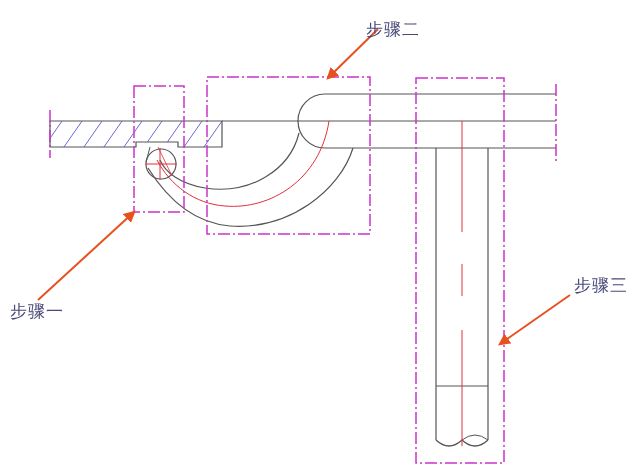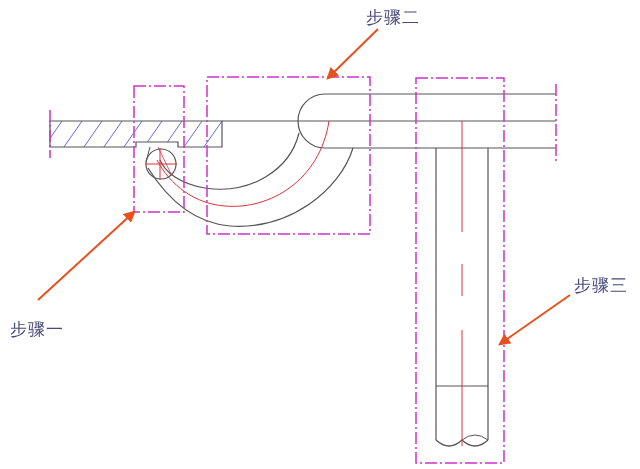--- a/index.html
+++ b/index.html
@@ -6,22 +6,22 @@
     body { width: 640px; height: 469px; overflow: hidden; position: relative; }
     #canvas { position: absolute; left: 0; top: 0; width: 640px; height: 469px; }
     .label {
       position: absolute;
       font-family: "DejaVu Serif", "Liberation Serif", serif;
       font-size: 17px;
       color: #4a4a7a;
       letter-spacing: 1px;
       white-space: nowrap;
     }
-    #label-step1 { left: 10px; top: 318px; }
-    #label-step2 { left: 366px; top: 6px; text-align: center; }
+    #label-step1 { left: 10px; top: 300px; }
+    #label-step2 { left: 366px; top: 18px; text-align: center; }
     #label-step3 { left: 574px; top: 274px; }
   </style>
 </head>
 <body>
 
 <svg id="canvas" width="640" height="469" viewBox="0 0 640 469" xmlns="http://www.w3.org/2000/svg">
   <defs>
     <clipPath id="plate-clip">
       <path d="M50 121 H222 V147 H178 V142 H136 V147 H50 Z"></path>
     </clipPath>

